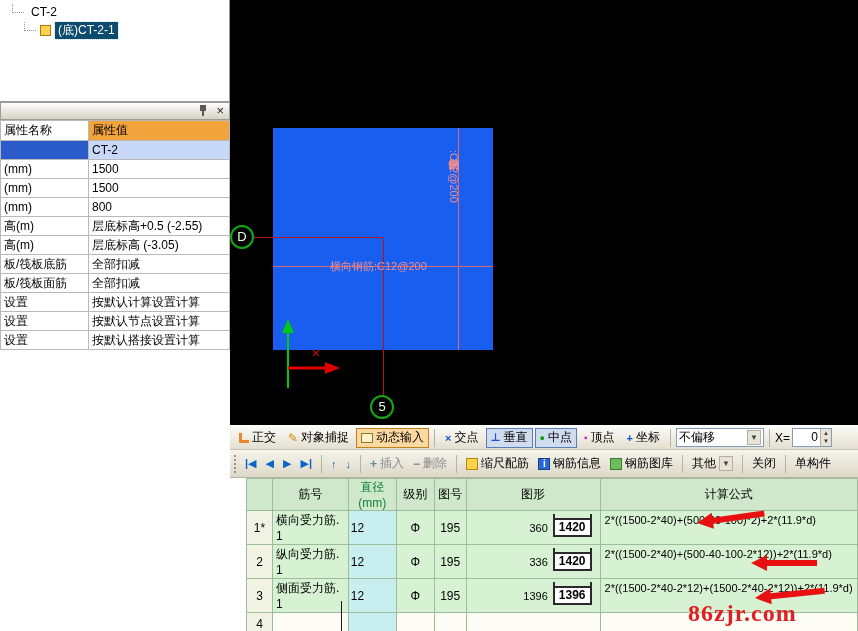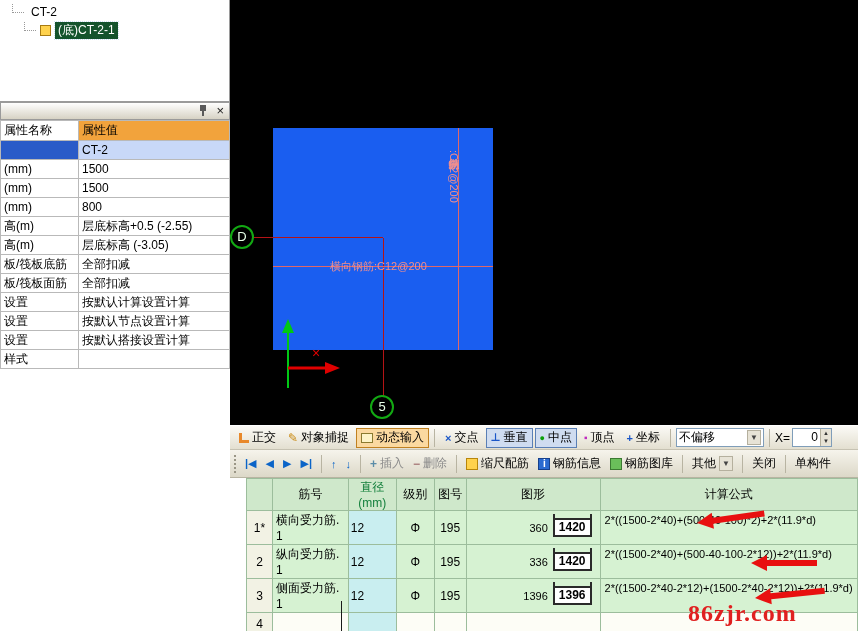--- a/index.html
+++ b/index.html
@@ -5,31 +5,31 @@
   *{margin:0;padding:0;box-sizing:border-box;}
   body{font-family:"Liberation Sans","DejaVu Sans",sans-serif;background:#fff;}
   .screen{position:relative;width:858px;height:631px;background:#fff;overflow:hidden;font-size:12px;color:#000;}
 
   
   .tree{position:absolute;left:0;top:0;width:230px;height:102px;background:#fff;border-right:1px solid #9a9a9a;border-bottom:1px solid #9a9a9a;}
   .tree-item{position:absolute;display:flex;align-items:center;gap:4px;height:18px;}
   .conn{width:12px;height:9px;border-left:1px dotted #999;border-bottom:1px dotted #999;margin-top:-8px;}
   .node-icon{width:11px;height:11px;background:#ffd24d;border:1px solid #a87b12;flex:none;}
   .tree-label{padding:0 3px;white-space:nowrap;}
-  .tree-label.selected{background:#14532d;color:#fff;outline:1px dotted #cfe0f5;text-align:center;}
+  .tree-label.selected{background:#0c4a6e;color:#fff;outline:1px dotted #cfe0f5;text-align:center;}
 
   
   .props-header{position:absolute;left:0;top:102px;width:230px;height:18px;background:linear-gradient(#fefefe,#d6d2c4);border:1px solid #9a9a9a;display:flex;align-items:center;justify-content:flex-end;gap:8px;padding:0 5px;}
   .pin-icon{position:relative;width:10px;height:12px;}
   .pin-icon::before{content:"";position:absolute;left:2px;top:0;width:6px;height:6px;background:#5a5a5a;}
   .pin-icon::after{content:"";position:absolute;left:4px;top:6px;width:2px;height:5px;background:#5a5a5a;}
   .close-icon{font-size:13px;line-height:12px;color:#222;cursor:default;}
   .props-table{position:absolute;left:0;top:120px;width:230px;border-collapse:collapse;background:#fff;table-layout:fixed;}
   .props-table td{border:1px solid #b9b9b9;height:19px;padding:0 3px;overflow:hidden;white-space:nowrap;font-size:12px;}
-  .props-table td.nm{width:78px;}
+  .props-table td.nm{width:88px;}
   .props-table tr.hdr td{height:20px;}
   .props-table td.val-h{background:#f2a33c;font-family:Liberation Serif, serif;}
   .props-table tr.sel td.nm{background:#2a5bc8;}
   .props-table tr.sel td.vl{background:#c8d8f8;}
 
   
   .canvas{position:absolute;left:230px;top:0;width:628px;height:425px;background:#000;overflow:hidden;}
   .pile-cap{position:absolute;left:43px;top:128px;width:220px;height:222px;background:#1a5ef0;}
   .rebar-h-line{position:absolute;left:43px;top:266px;width:220px;height:1px;background:#e06868;}
   .rebar-v-line{position:absolute;left:228px;top:128px;width:1px;height:222px;background:#e06868;}
@@ -165,24 +165,20 @@
           <td class="vl">按默认计算设置计算</td>
         </tr>
     <tr>
           <td class="nm">设置</td>
           <td class="vl">按默认节点设置计算</td>
         </tr>
     <tr>
           <td class="nm">设置</td>
           <td class="vl">按默认搭接设置计算</td>
         </tr>
-    <tr>
-          <td class="nm">样式</td>
-          <td class="vl"></td>
-        </tr>
   </tbody>
     </table>
 
   <div class="canvas">
     <div class="pile-cap"></div>
     <div class="grid-h-line"></div>
     <div class="grid-v-line"></div>
     <div class="rebar-h-line"></div>
     <div class="rebar-v-line"></div>
     <div class="rebar-h-label">横向钢筋:C12@200</div>

